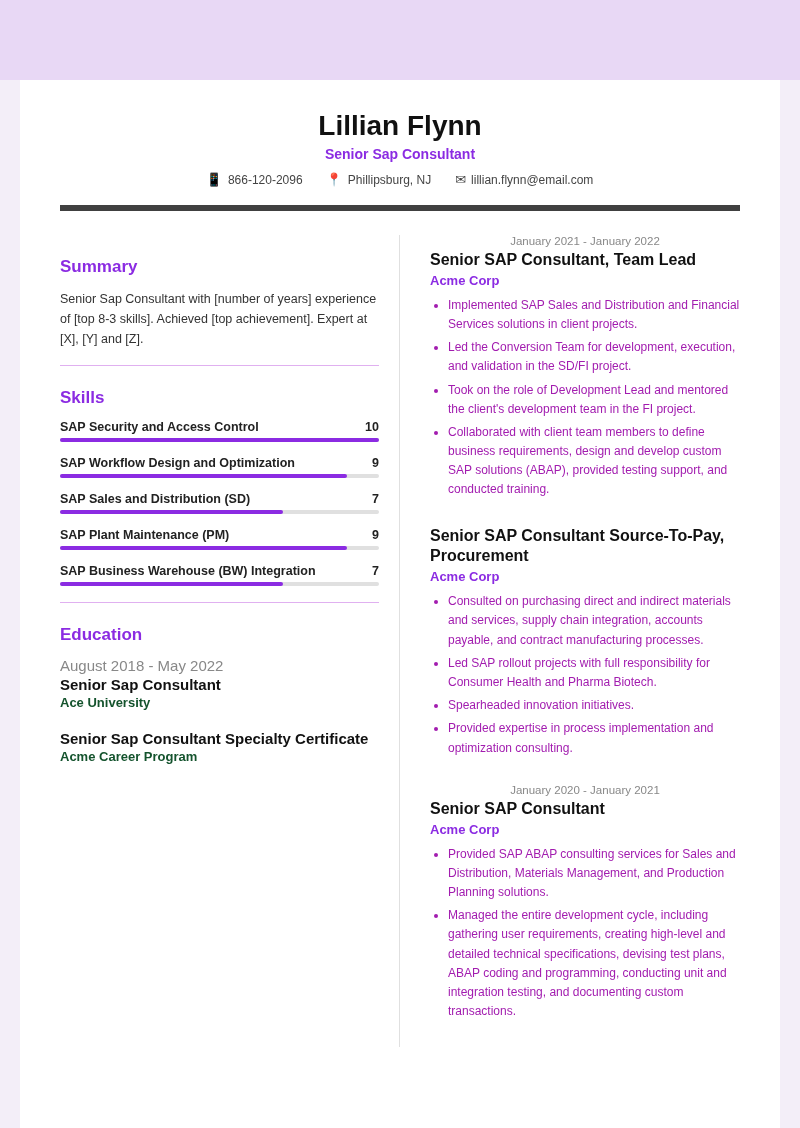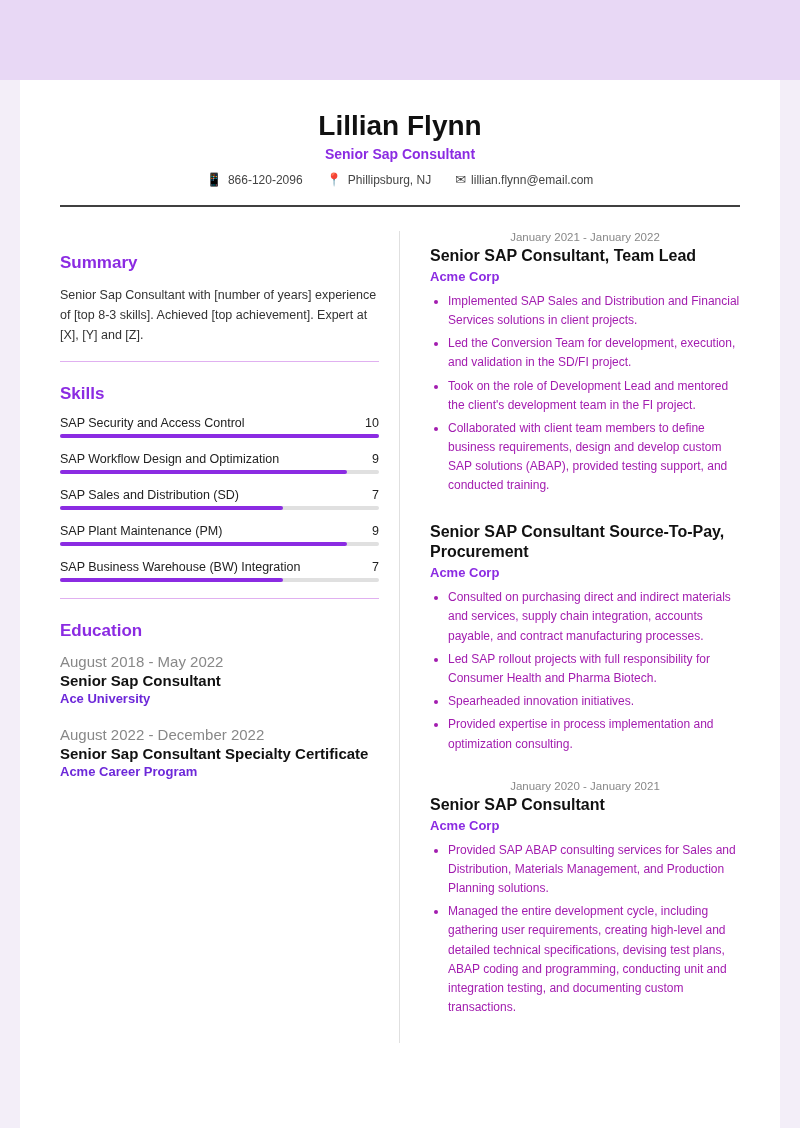--- a/index.html
+++ b/index.html
@@ -18,21 +18,21 @@
     .resume-card {
       background: #fff;
       max-width: 760px;
       margin: 0 auto;
       padding: 30px 40px 40px 40px;
       min-height: 1048px;
     }
     .header {
       text-align: center;
       padding-bottom: 18px;
-      border-bottom: 2px solid #404040;
+      border-bottom: 6px solid #404040;
       margin-bottom: 24px;
     }
     .header h1 {
       font-size: 28px;
       font-weight: bold;
       color: #111;
       margin-bottom: 4px;
     }
     .header .title {
       color: #8b2be2;
@@ -89,20 +89,21 @@
     
     .skill-item {
       margin-bottom: 14px;
     }
     .skill-row {
       display: flex;
       justify-content: space-between;
       font-size: 12.5px;
       color: #222;
       margin-bottom: 4px;
+      font-weight: bold;
     }
     .skill-bar-bg {
       background: #e0e0e0;
       height: 4px;
       border-radius: 2px;
       width: 100%;
     }
     .skill-bar-fill {
       background: #8b2be2;
       height: 4px;
@@ -117,21 +118,21 @@
       color: #888;
       margin-bottom: 2px;
     }
     .edu-degree {
       font-size: 15px;
       font-weight: bold;
       color: #111;
       margin-bottom: 2px;
     }
     .edu-school {
-      color: #6d28d9;
+      color: #14532d;
       font-size: 13px;
       font-weight: bold;
     }
     
     .work-item {
       margin-bottom: 26px;
     }
     .work-dates {
       font-size: 11.5px;
       color: #888;
@@ -253,21 +254,20 @@
 
       <div>
         <div class="section-title">Education</div>
         <div id="education-container">
             <div class="edu-item">
     <div class="edu-dates">August 2018 - May 2022</div>
     <div class="edu-degree">Senior Sap Consultant</div>
     <div class="edu-school">Ace University</div>
   </div>
             <div class="edu-item">
-    <div class="edu-dates">August 2022 - December 2022</div>
     <div class="edu-degree">Senior Sap Consultant Specialty Certificate</div>
     <div class="edu-school">Acme Career Program</div>
   </div>
           </div>
       </div>
 
     </div>
 
     <div class="right-col">
 

